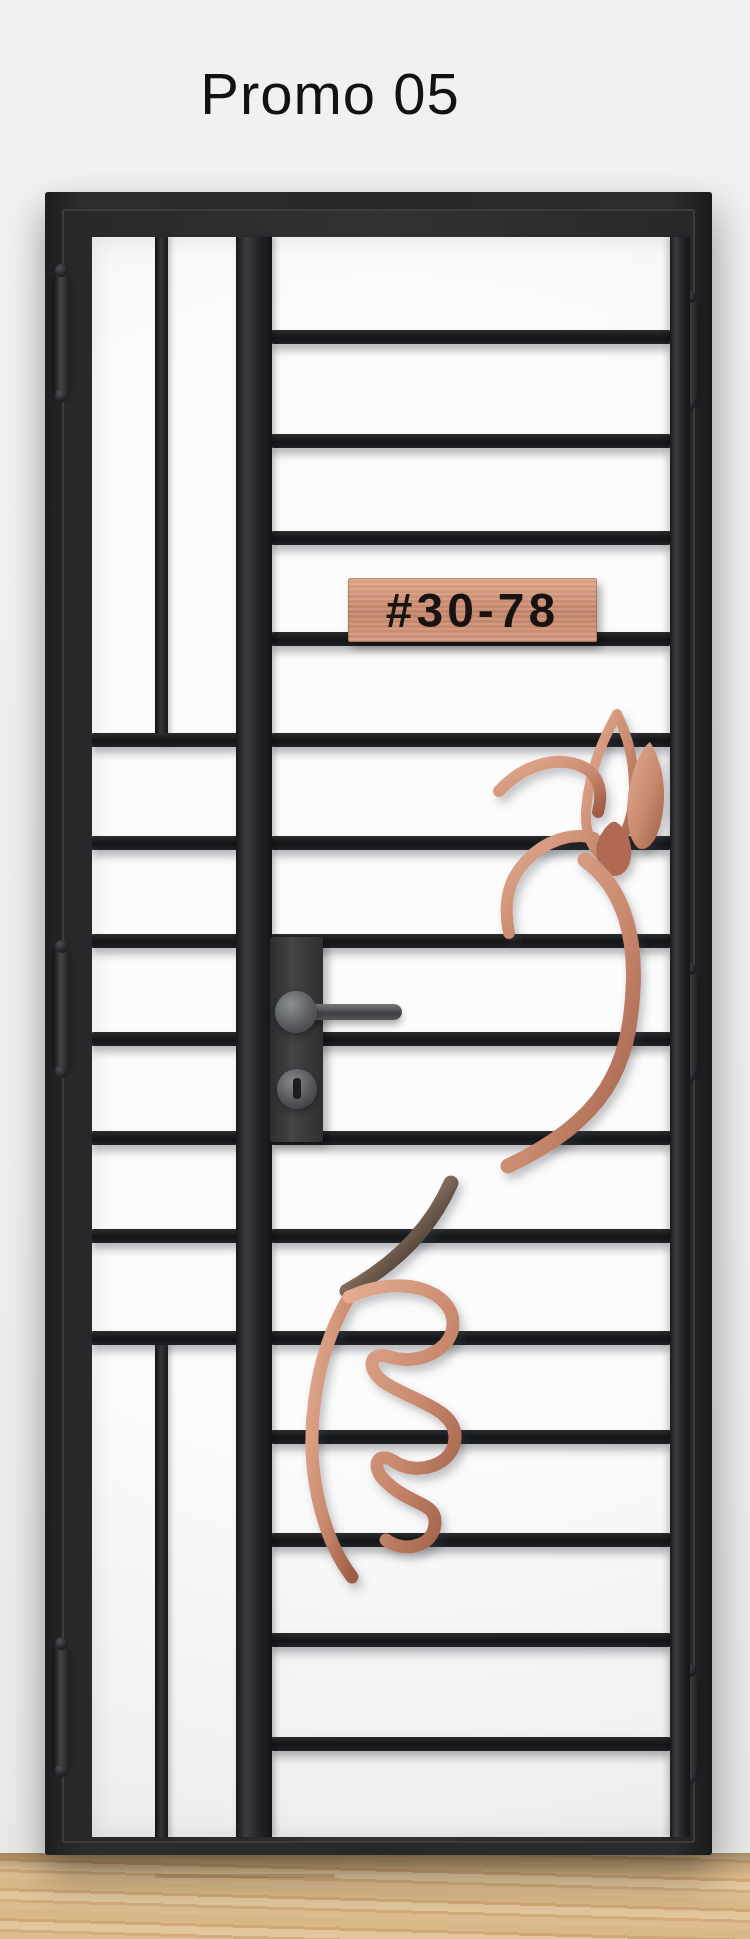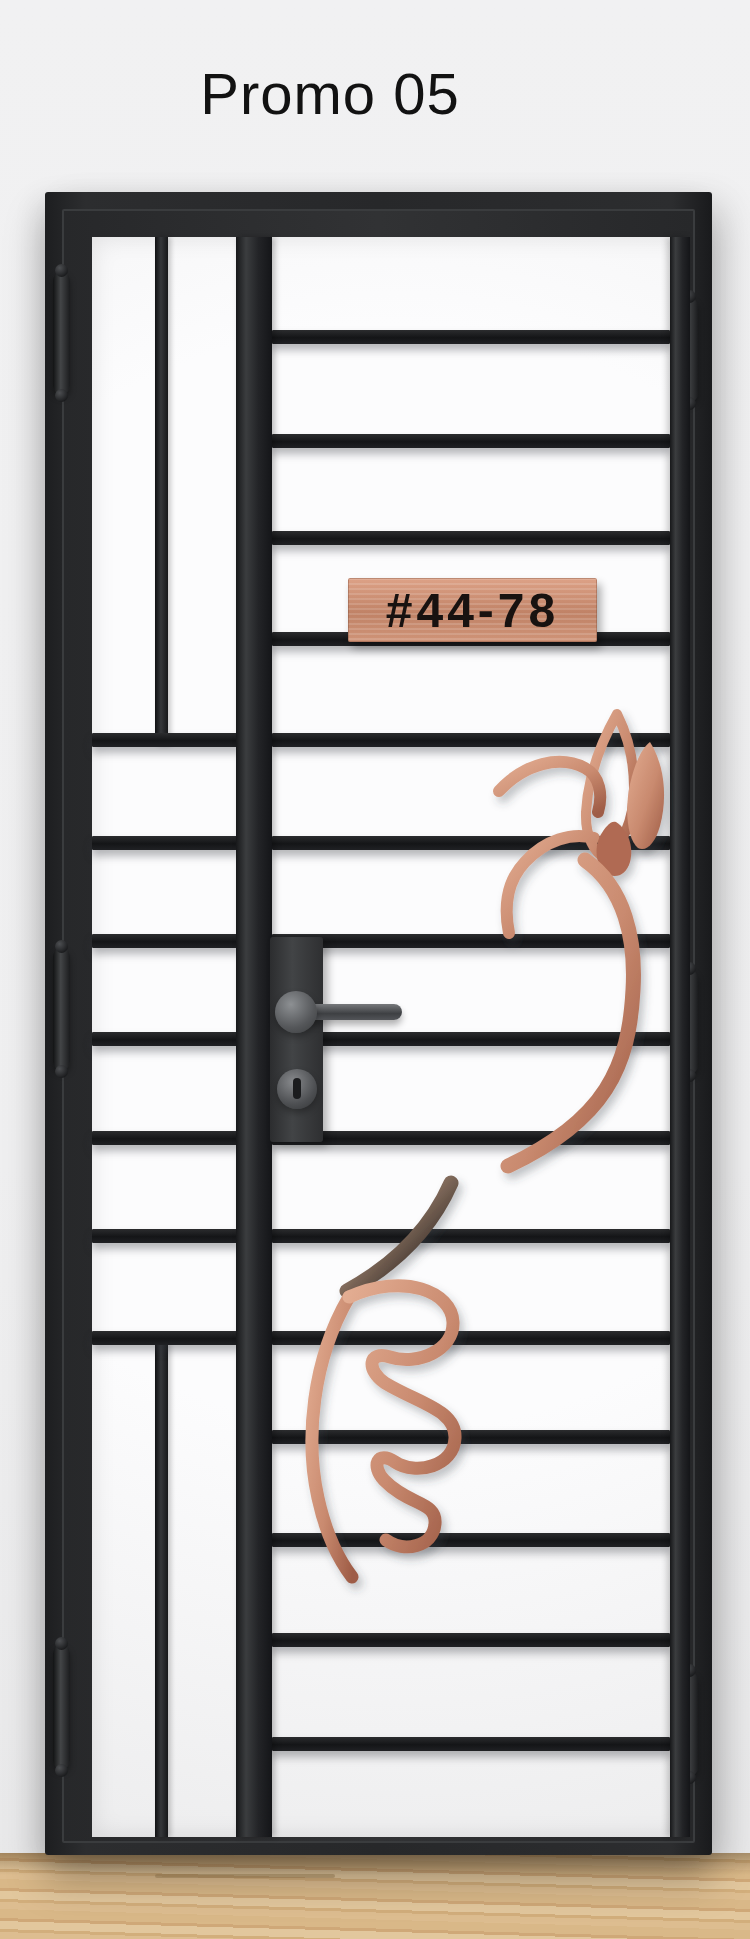--- a/index.html
+++ b/index.html
@@ -160,21 +160,21 @@
       <div class="hinge" style="left: 636px; top: 778px; height: 104px;"></div>
       <div class="hinge" style="left: 636px; top: 1480px; height: 104px;"></div>
     </div>
   <div class="stile stile-left"></div>
   <div class="stile stile-right"></div>
   <div class="lock-plate"></div>
   <div class="lever"></div>
   <div class="rose"></div>
   <div class="keyhole"></div>
   <div class="unit-plate">
-    <span>#44-78</span>
+    <span>#30-78</span>
   </div>
 </div>
 
 <svg class="ornaments" width="750" height="1939" viewBox="0 0 750 1939">
   <defs>
     <linearGradient id="cop" x1="0" y1="0" x2="1" y2="1">
       <stop offset="0" stop-color="#e3ad92"></stop>
       <stop offset=".55" stop-color="#c98a6f"></stop>
       <stop offset="1" stop-color="#9e5c46"></stop>
     </linearGradient>

